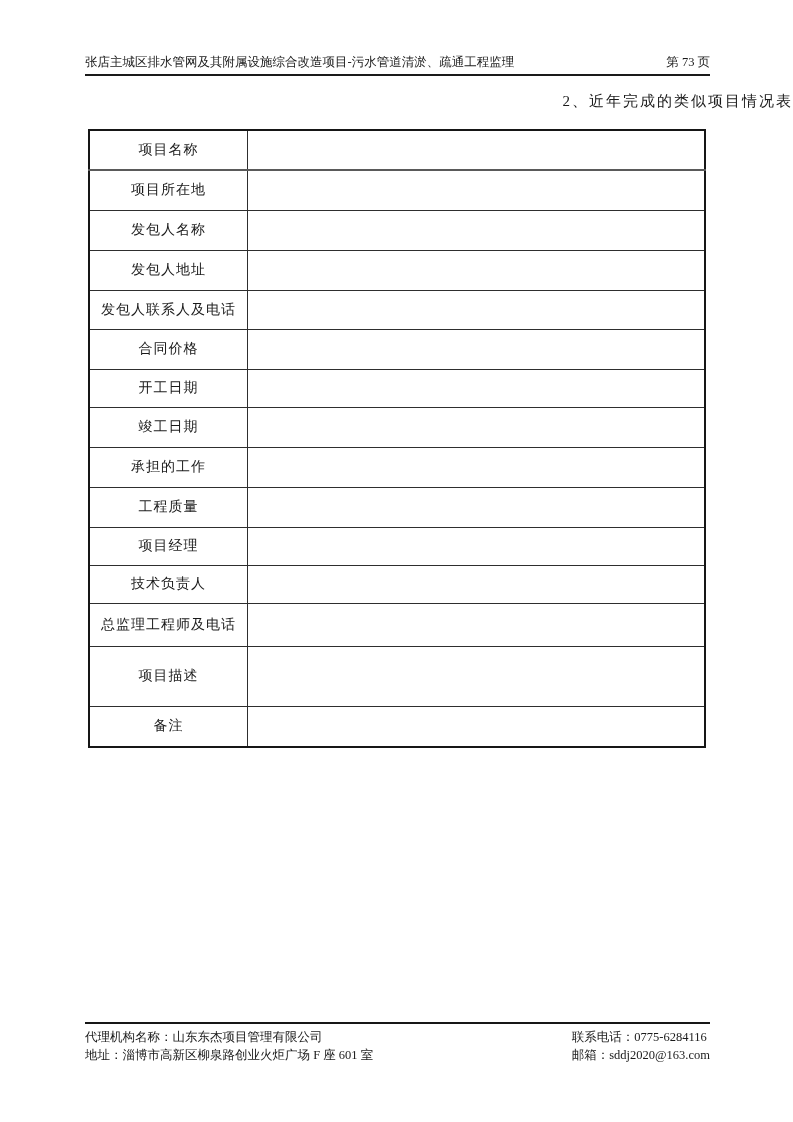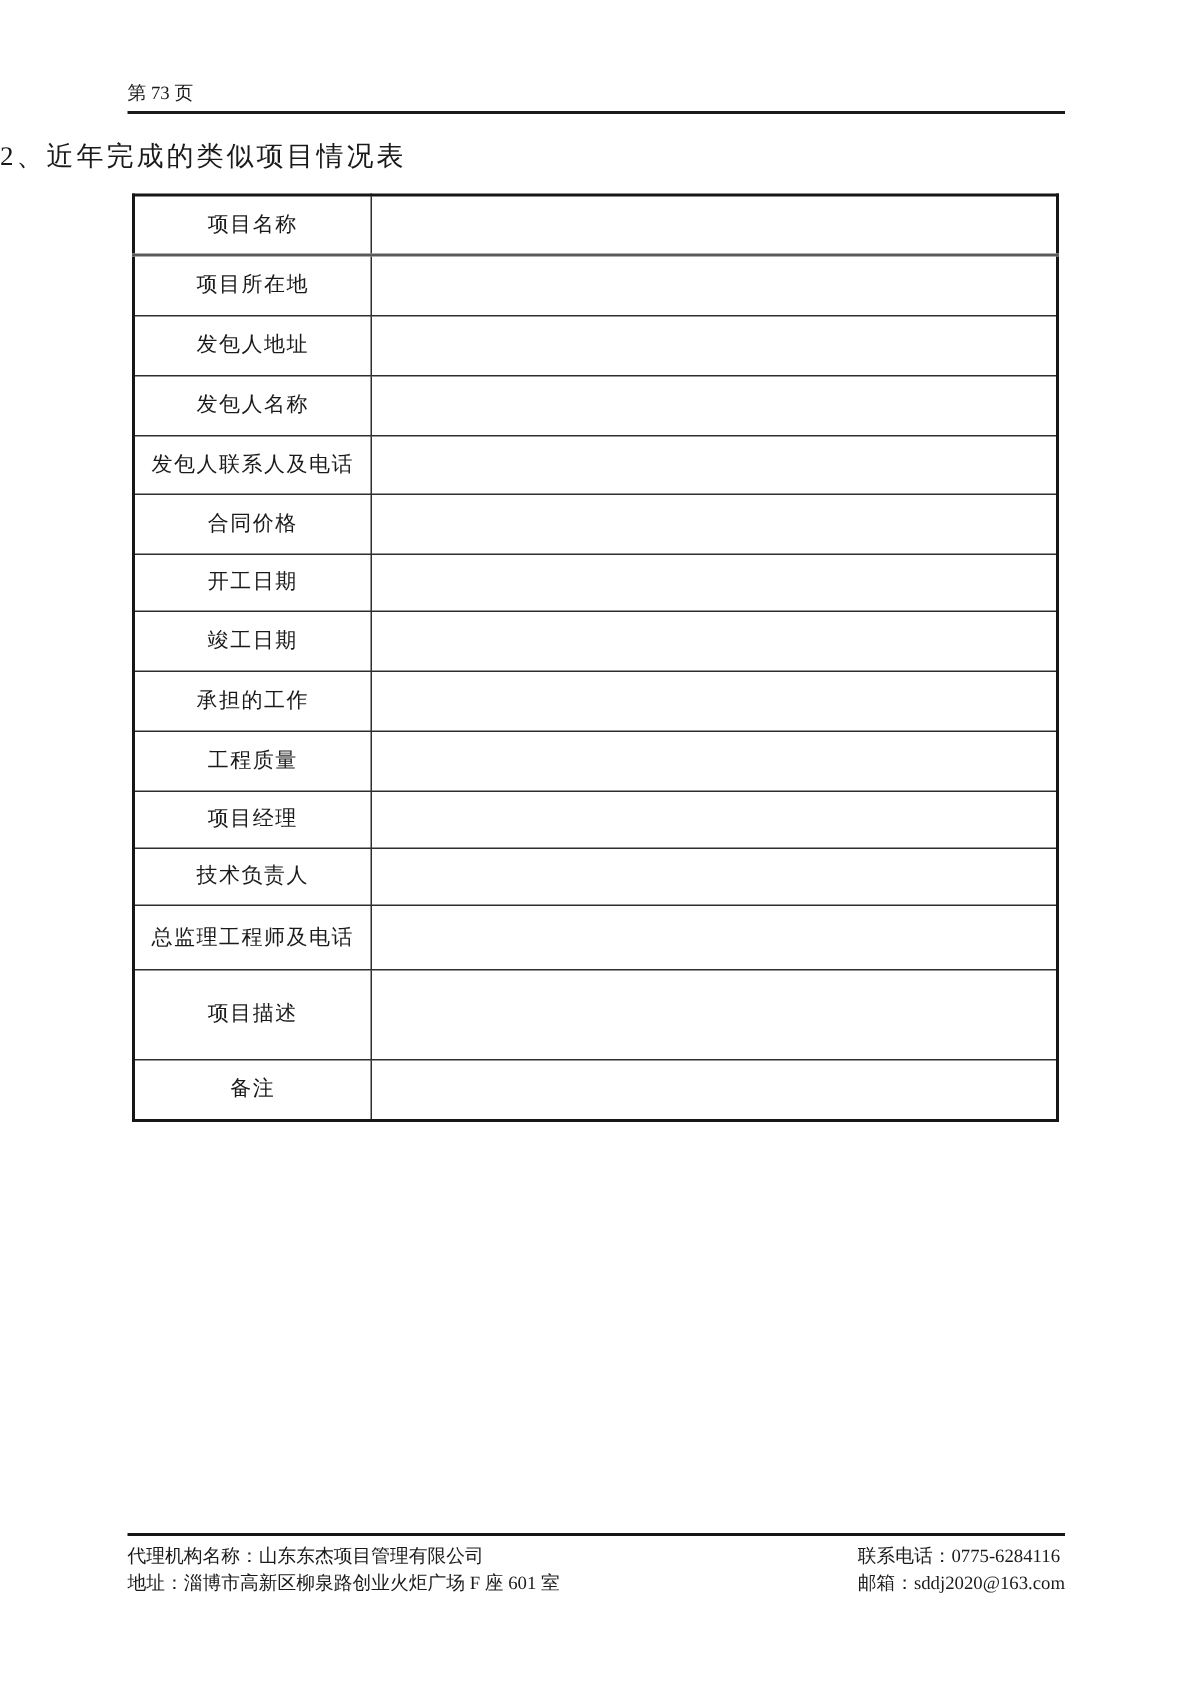--- a/index.html
+++ b/index.html
@@ -28,22 +28,22 @@
     border-bottom: 2px solid #1a1a1a;
     white-space: nowrap;
   }
 
   
   .doc-title {
     position: absolute;
     left: 0;
     top: 92px;
     width: 100%;
-    text-align: left;
-    font-size: 18px;
+    text-align: right;
+    font-size: 15px;
     letter-spacing: 2px;
   }
 
   
   .proj-table {
     position: absolute;
     left: 88px;
     top: 129px;
     width: 618px;
     border-collapse: collapse;
@@ -94,41 +94,42 @@
     white-space: nowrap;
   }
   .footer-left, .footer-right { display: block; }
 </style>
 </head>
 <body>
 
 <div class="page">
 
   <div class="header">
+    <span>张店主城区排水管网及其附属设施综合改造项目-污水管道清淤、疏通工程监理</span>
     <span>第 73 页</span>
   </div>
 
   <div class="doc-title">2、近年完成的类似项目情况表</div>
 
   <table class="proj-table">
     <tbody id="table-body">
         <tr class="thick-bottom" style="height: 40px;">
           <td class="label-cell">项目名称</td>
           <td class="value-cell"></td>
         </tr>
         <tr style="height: 40px;">
           <td class="label-cell">项目所在地</td>
           <td class="value-cell"></td>
         </tr>
         <tr style="height: 40px;">
-          <td class="label-cell">发包人地址</td>
+          <td class="label-cell">发包人名称</td>
           <td class="value-cell"></td>
         </tr>
         <tr style="height: 40px;">
-          <td class="label-cell">发包人名称</td>
+          <td class="label-cell">发包人地址</td>
           <td class="value-cell"></td>
         </tr>
         <tr style="height: 39px;">
           <td class="label-cell">发包人联系人及电话</td>
           <td class="value-cell"></td>
         </tr>
         <tr style="height: 40px;">
           <td class="label-cell">合同价格</td>
           <td class="value-cell"></td>
         </tr>

